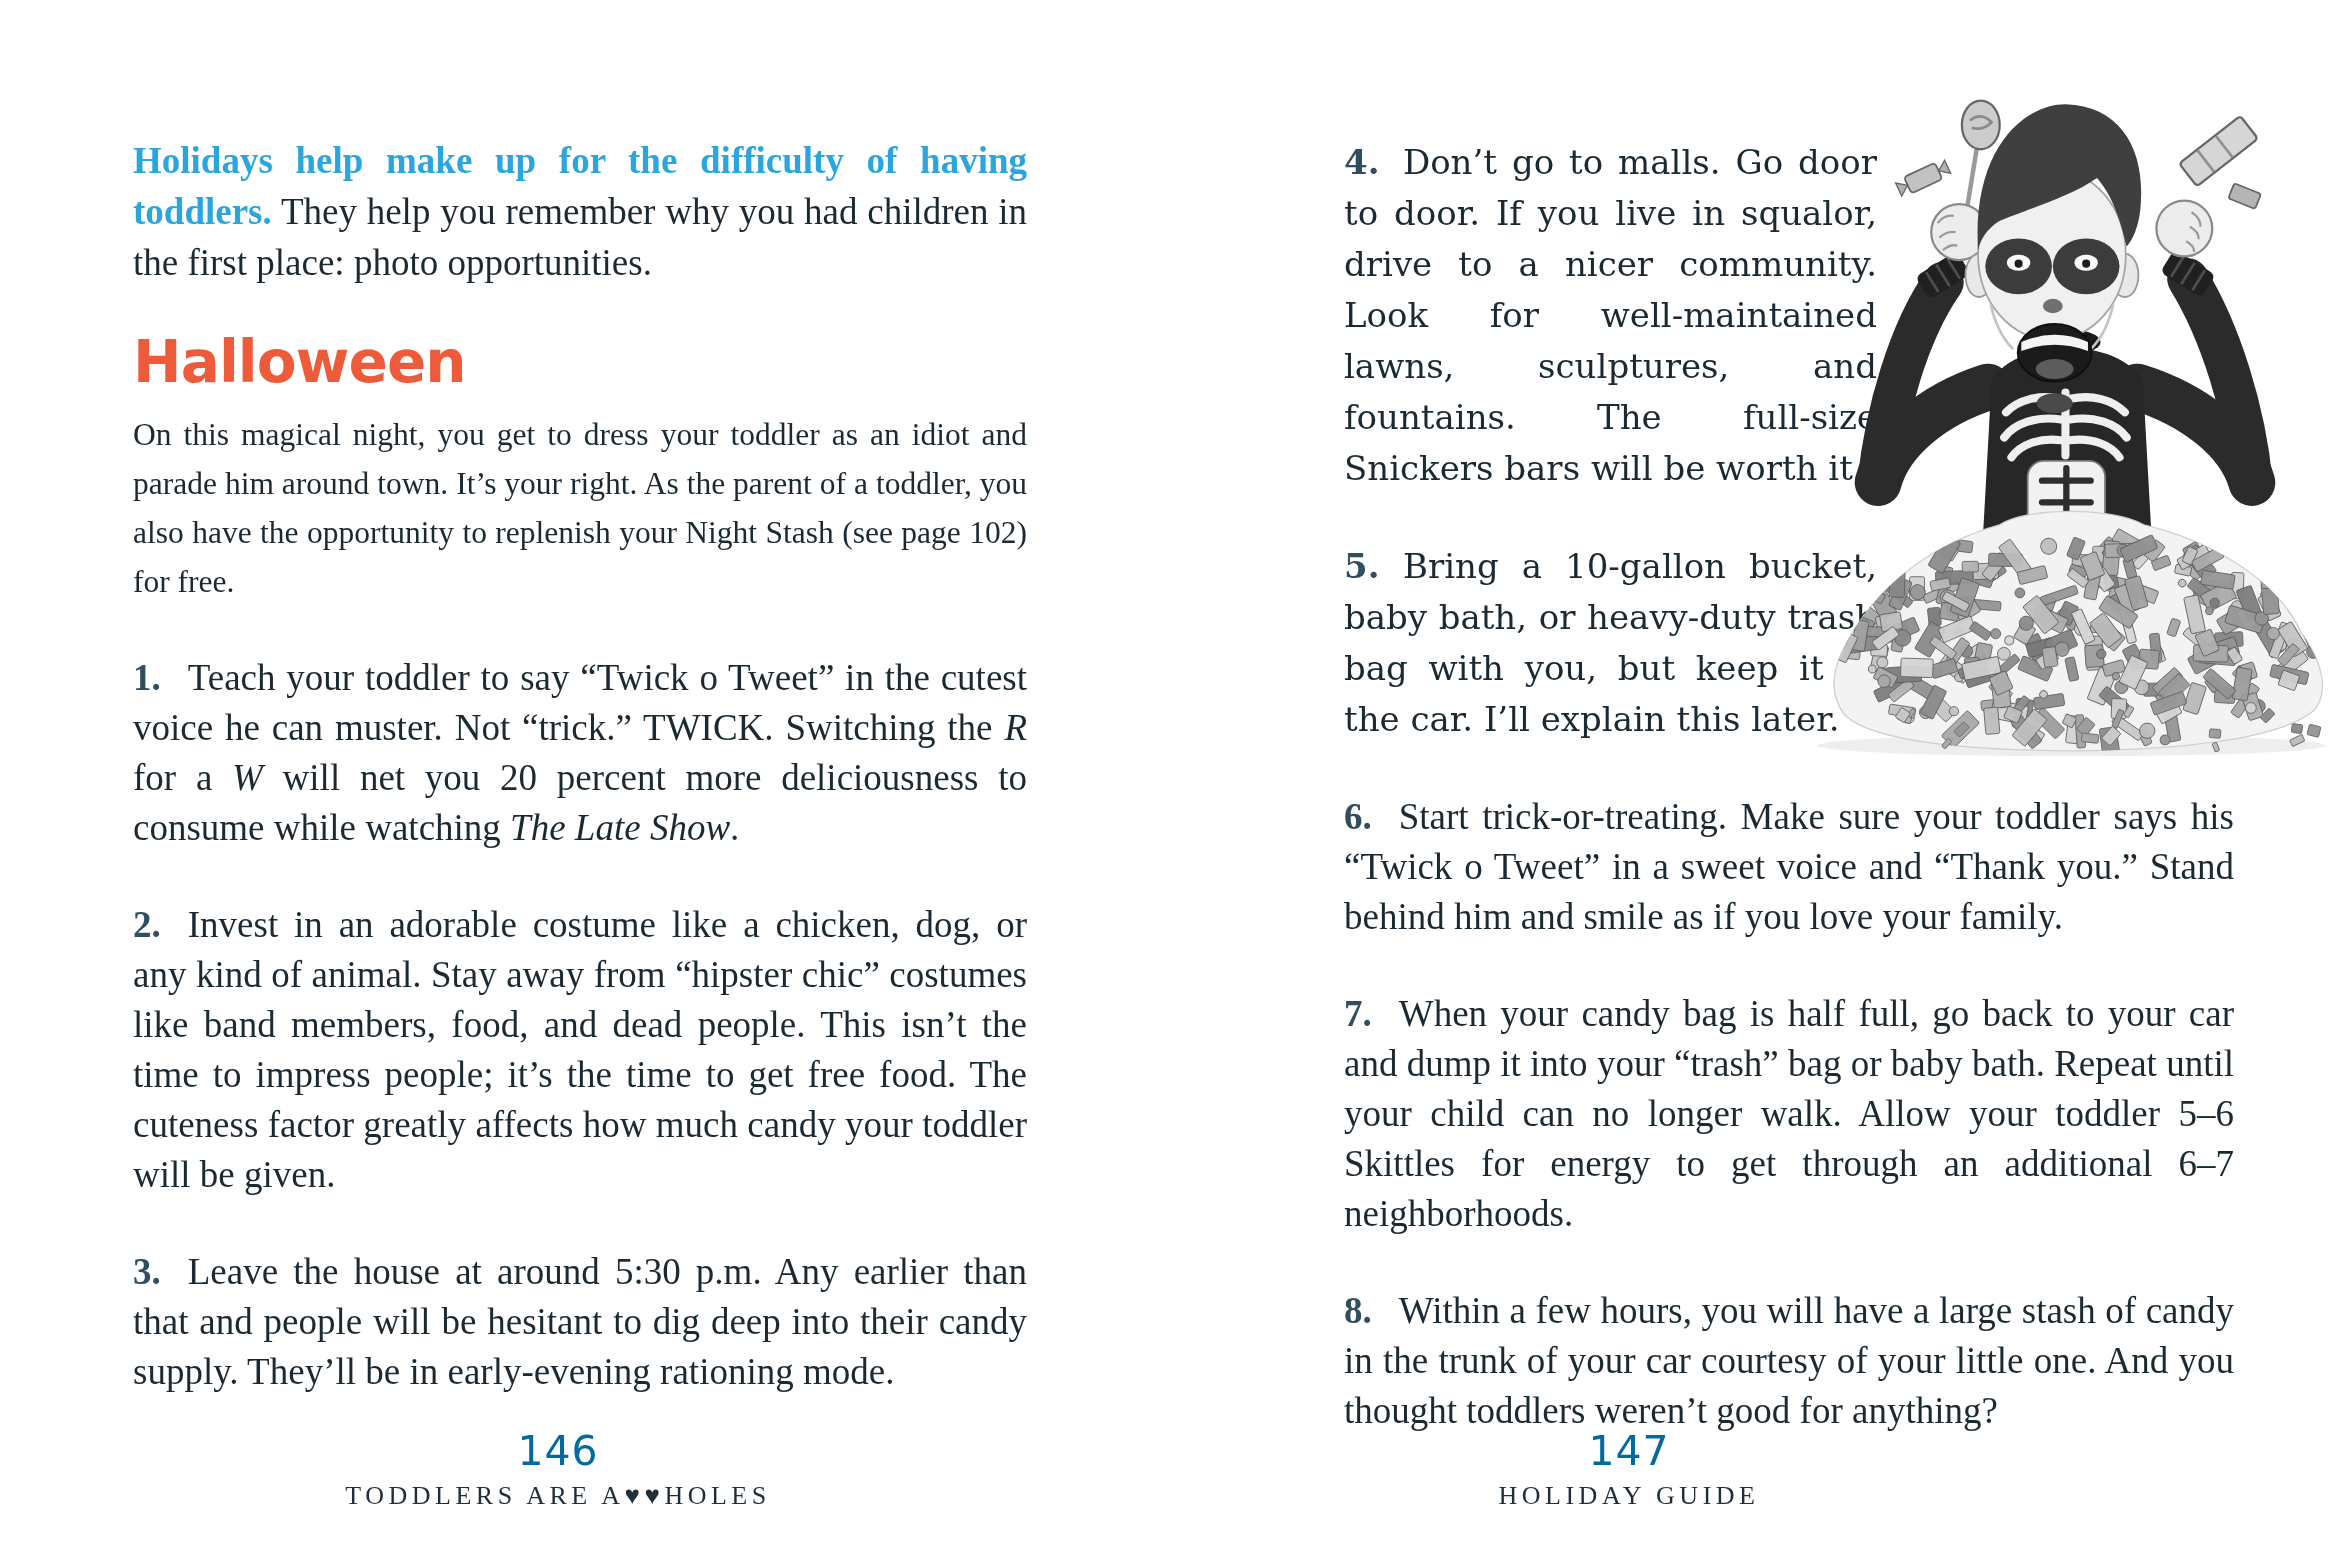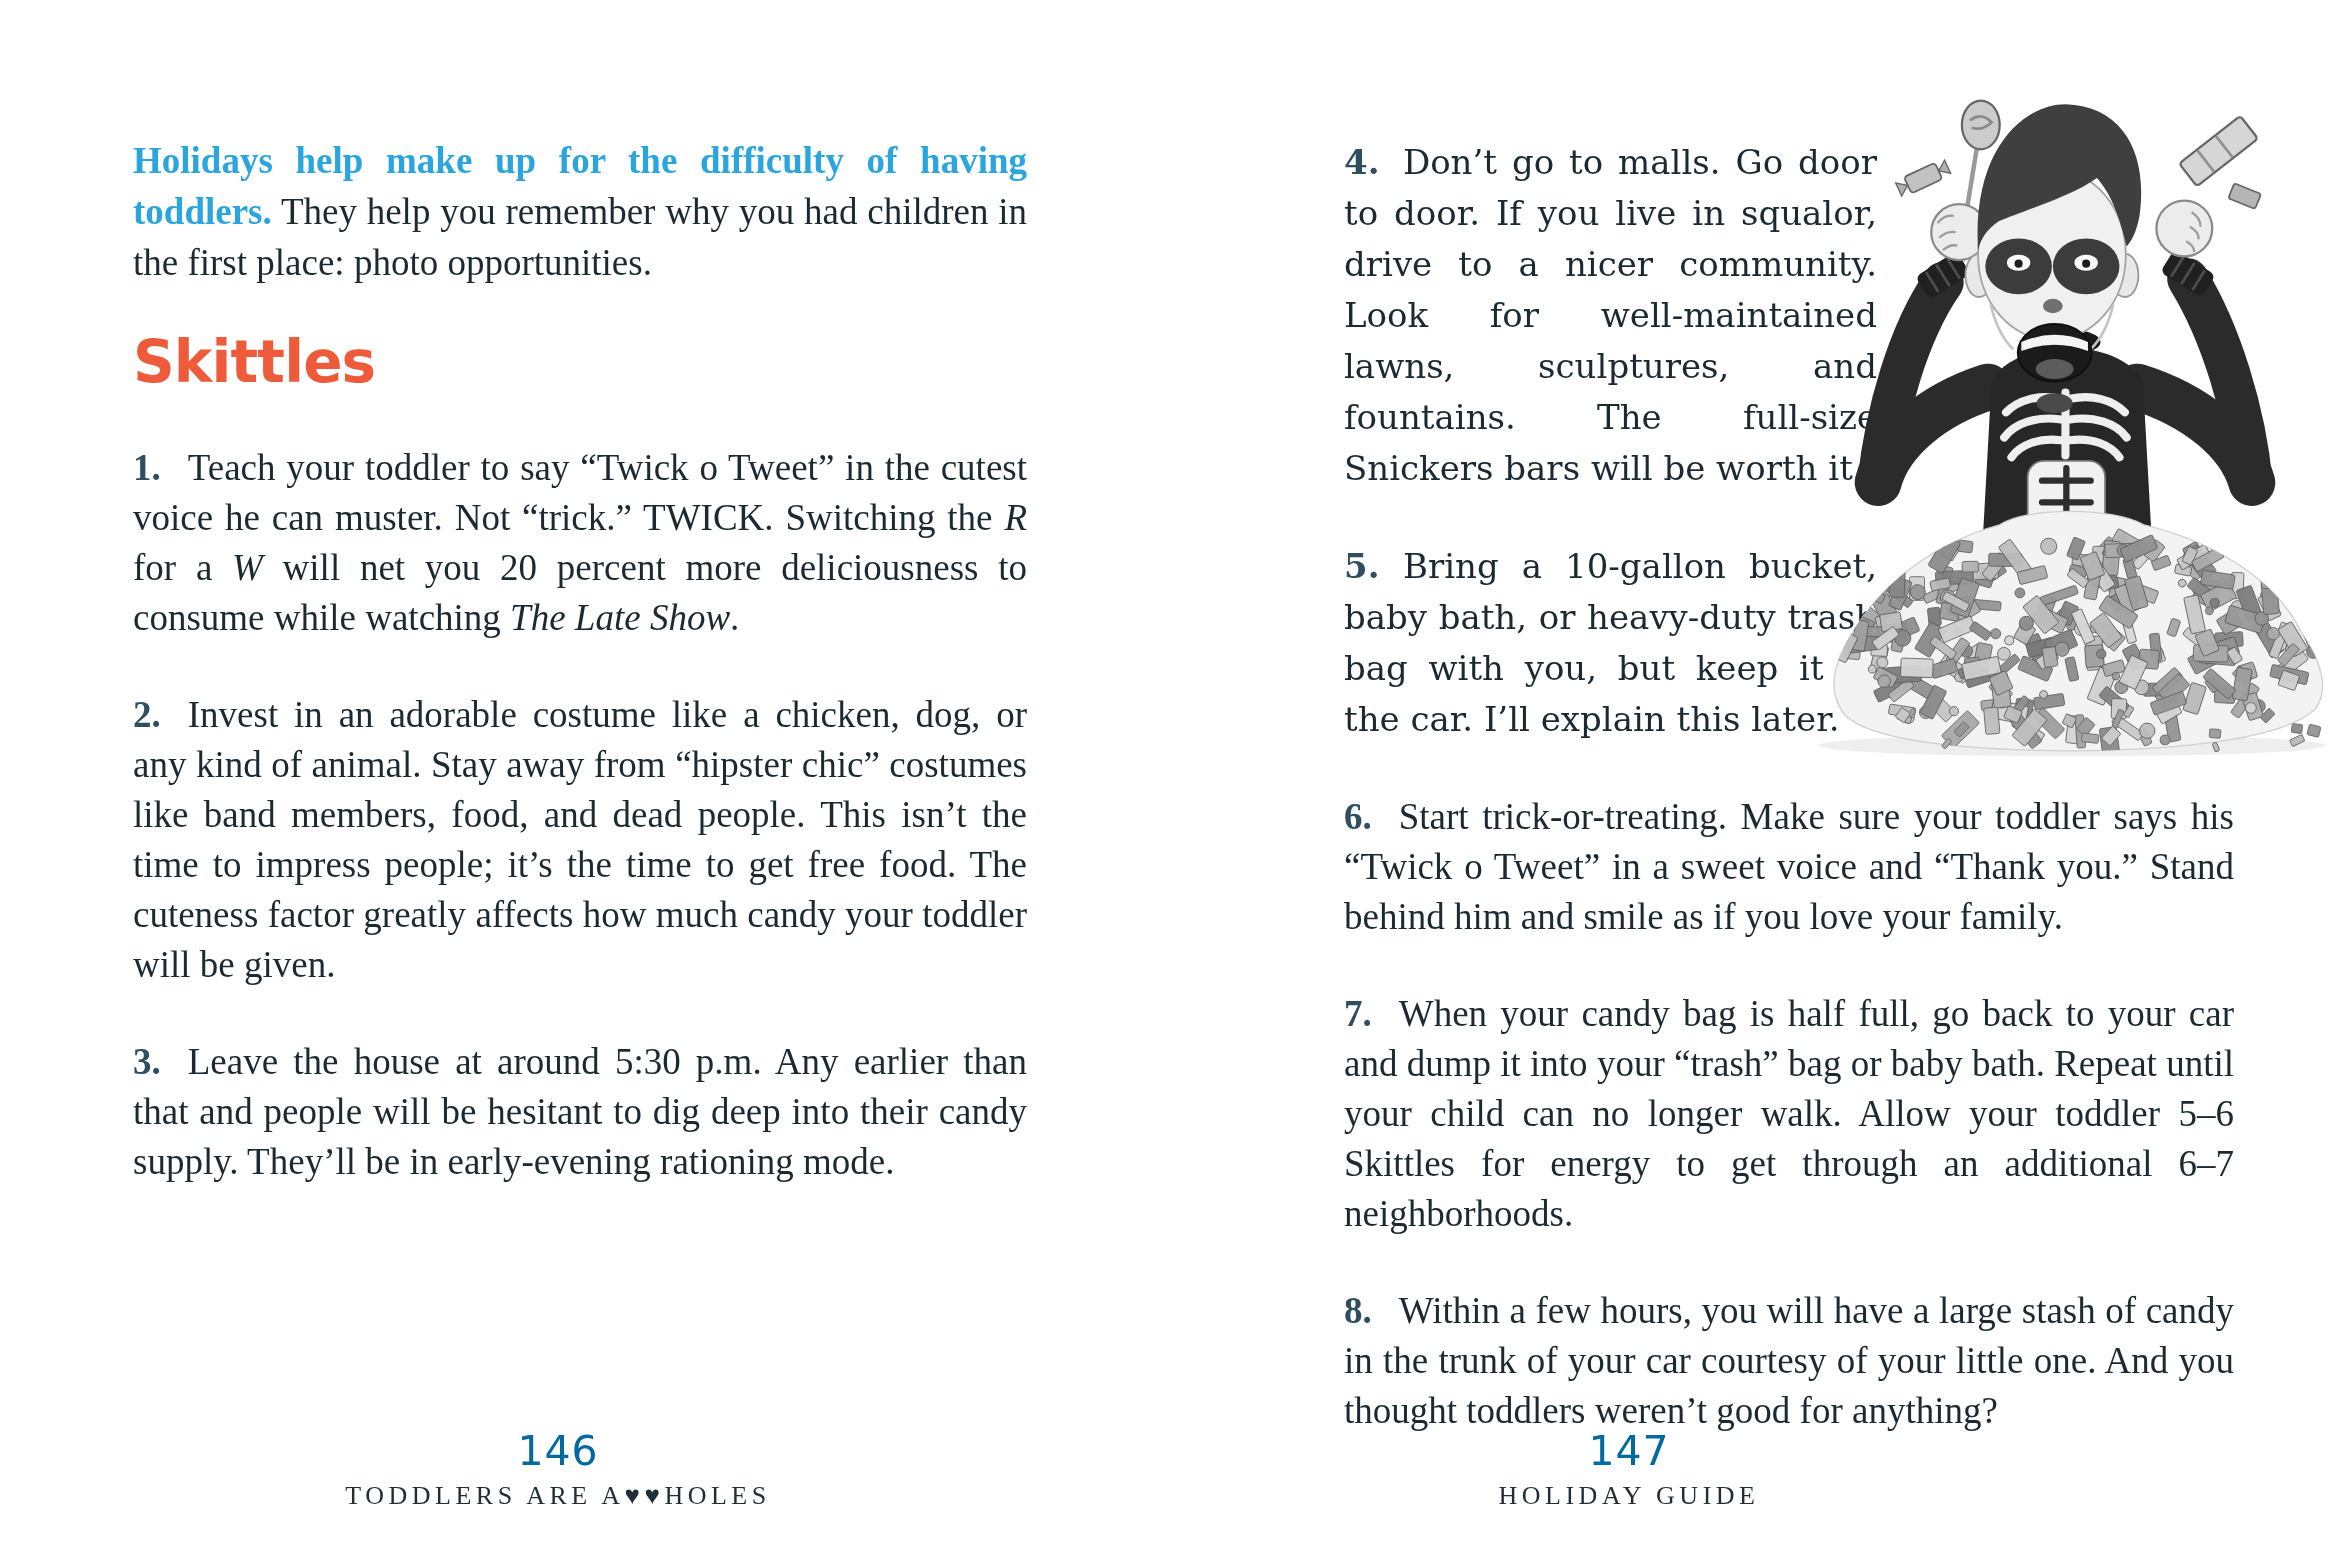--- a/index.html
+++ b/index.html
@@ -86,22 +86,23 @@
   i{font-style:italic;}
 </style>
 </head>
 <body>
 
 <div id="spread">
 
   <div id="page-left">
     <p class="lead"><span class="lead-blue">Holidays help make up for the difficulty of having toddlers.</span> <span>They help you remember why you had children in the first place: photo opportunities.</span></p>
 
-    <h1 class="section-heading">Skittles</h1>
-
+    <h1 class="section-heading">Halloween</h1>
+
+    <p class="section-intro">On this magical night, you get to dress your toddler as an idiot and parade him around town. It’s your right. As the parent of a toddler, you also have the opportunity to replenish your Night Stash (see page 102) for free.</p>
 
     <p class="item"><span class="num">1.</span><span>Teach your toddler to say “Twick o Tweet” in the cutest voice he can muster. Not “trick.” TWICK. Switching the <i>R</i> for a <i>W</i> will net you 20 percent more deliciousness to consume while watching <i>The Late Show</i>.</span></p>
     <p class="item"><span class="num">2.</span><span>Invest in an adorable costume like a chicken, dog, or any kind of animal. Stay away from “hipster chic” costumes like band members, food, and dead people. This isn’t the time to impress people; it’s the time to get free food. The cuteness factor greatly affects how much candy your toddler will be given.</span></p>
     <p class="item"><span class="num">3.</span><span>Leave the house at around 5:30 p.m. Any earlier than that and people will be hesitant to dig deep into their candy supply. They’ll be in early-evening rationing mode.</span></p>
   </div>
 
   <div id="page-right">
     <div id="narrow-items">
       <p class="item"><span class="num">4.</span><span>Don’t go to malls. Go door to door. If you live in squalor, drive to a nicer community. Look for well-maintained lawns, sculptures, and fountains. The full-size Snickers bars will be worth it.</span></p>
       <p class="item"><span class="num">5.</span><span>Bring a 10-gallon bucket, baby bath, or heavy-duty trash bag with you, but keep it in the car. I’ll explain this later.</span></p>

